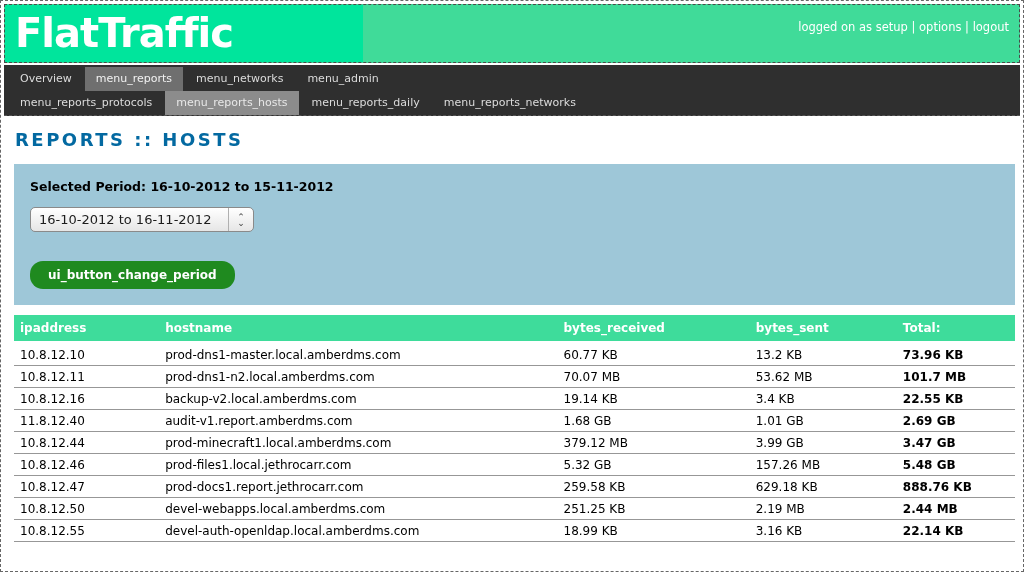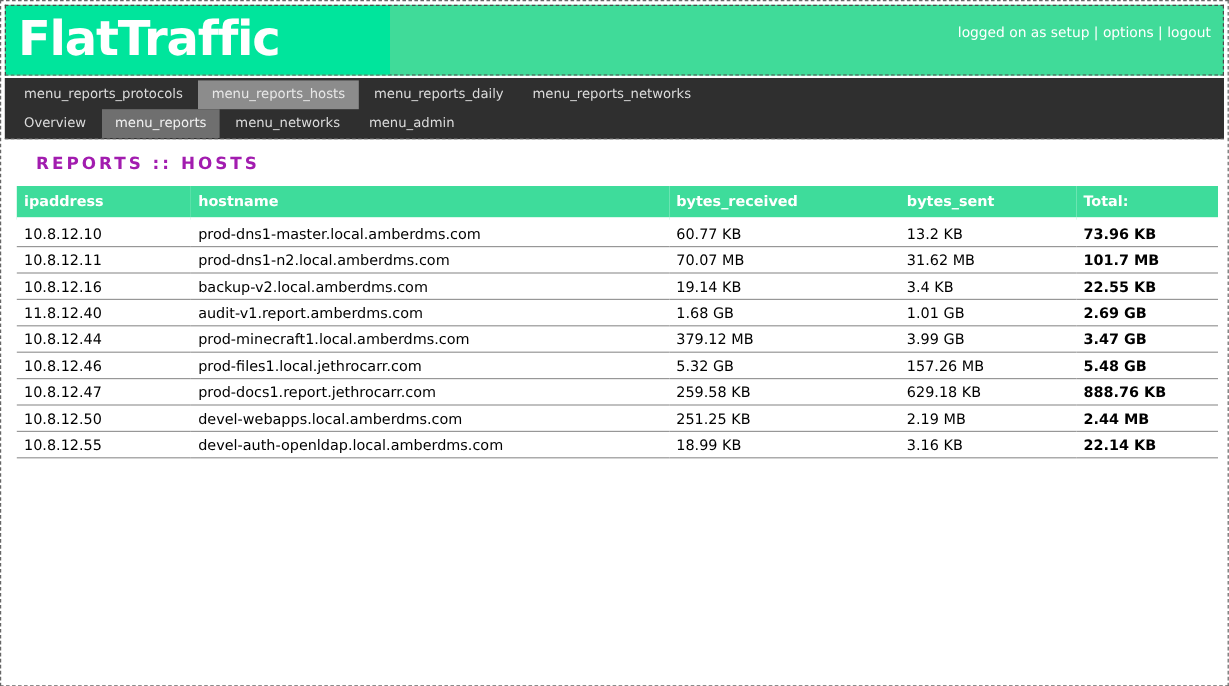--- a/index.html
+++ b/index.html
@@ -17,21 +17,21 @@
     background: #fff;
   }
   
   .header {
     position: relative; height: 57px;
     background: #40db99;
     border: 1px dashed #4a4a4a;
   }
   .logo {
     position: absolute; left: 0; top: 0; bottom: 0;
-    width: 320px; background: #00e59c;
+    width: 358px; background: #00e59c;
     color: #fff; font-weight: bold; font-size: 40px;
     letter-spacing: -1px; line-height: 56px;
     padding-left: 10px; box-sizing: border-box;
     white-space: nowrap; overflow: hidden;
   }
   .login-info {
     position: absolute; right: 10px; top: 15px;
     color: #fff; font-size: 11.5px;
   }
   .login-info a { color: #fff; cursor: pointer; }
@@ -48,22 +48,22 @@
     padding: 0 11px; margin-right: 2px;
     line-height: 24px; height: 24px;
     font-size: 11px; color: #dcdcdc;
     cursor: pointer;
   }
   .nav-tab.sel-row1 { background: #6f6f6f; color: #f2f2f2; }
   .nav-tab.sel-row2 { background: #8c8c8c; color: #e8e8e8; }
   
   .content { padding: 13px 7px 0 7px; }
   .page-title {
-    color: #a21caf; font-weight: bold; font-size: 14px;
-    letter-spacing: 2.5px; margin-left: 19px;
+    color: #0369a1; font-weight: bold; font-size: 18px;
+    letter-spacing: 2.5px; margin-left: 4px;
   }
   .page-desc { margin: 13px 0 0 5px; font-size: 12px; color: #111; }
   .period-panel {
     margin: 14px 0 0 3px;
     width: 1001px; box-sizing: border-box;
     background: #9ec7d8;
     padding: 15px 16px 16px 16px;
   }
   .period-label { font-weight: bold; font-size: 12.5px; }
   .select-box {
@@ -121,27 +121,39 @@
     <div class="login-info">
       <span>logged on as setup</span>
       <span>|</span>
       <a>options</a>
       <span>|</span>
       <a>logout</a>
     </div>
   </div>
 
   <div class="nav">
+    <div class="nav-row"><span class="nav-tab">Overview</span><span class="nav-tab sel-row1">menu_reports</span><span class="nav-tab">menu_networks</span><span class="nav-tab">menu_admin</span></div>
     <div class="nav-row"><span class="nav-tab">menu_reports_protocols</span><span class="nav-tab sel-row2">menu_reports_hosts</span><span class="nav-tab">menu_reports_daily</span><span class="nav-tab">menu_reports_networks</span></div>
-    <div class="nav-row"><span class="nav-tab">Overview</span><span class="nav-tab sel-row1">menu_reports</span><span class="nav-tab">menu_networks</span><span class="nav-tab">menu_admin</span></div>
   </div>
 
   <div class="content">
     <div class="page-title">REPORTS :: HOSTS</div>
 
+    <div class="period-panel">
+      <div class="period-label">Selected Period: 16-10-2012 to 15-11-2012</div>
+      <div class="select-box">
+        <span class="select-text">16-10-2012 to 16-11-2012</span>
+        <span class="select-arrows">
+          <span>⌃</span>
+          <span>⌄</span>
+        </span>
+      </div>
+      <br>
+      <button class="change-btn">ui_button_change_period</button>
+    </div>
 
     <table class="host-table">
       <colgroup>
           <col style="width: 14.5%;">
           <col style="width: 39.8%;">
           <col style="width: 19.2%;">
           <col style="width: 14.7%;">
           <col style="width: 11.8%;">
         </colgroup>
       <thead>
@@ -158,21 +170,21 @@
             <td>10.8.12.10</td>
             <td>prod-dns1-master.local.amberdms.com</td>
             <td>60.77 KB</td>
             <td>13.2 KB</td>
             <td>73.96 KB</td>
           </tr>
           <tr>
             <td>10.8.12.11</td>
             <td>prod-dns1-n2.local.amberdms.com</td>
             <td>70.07 MB</td>
-            <td>31.62 MB</td>
+            <td>53.62 MB</td>
             <td>101.7 MB</td>
           </tr>
           <tr>
             <td>10.8.12.16</td>
             <td>backup-v2.local.amberdms.com</td>
             <td>19.14 KB</td>
             <td>3.4 KB</td>
             <td>22.55 KB</td>
           </tr>
           <tr>

